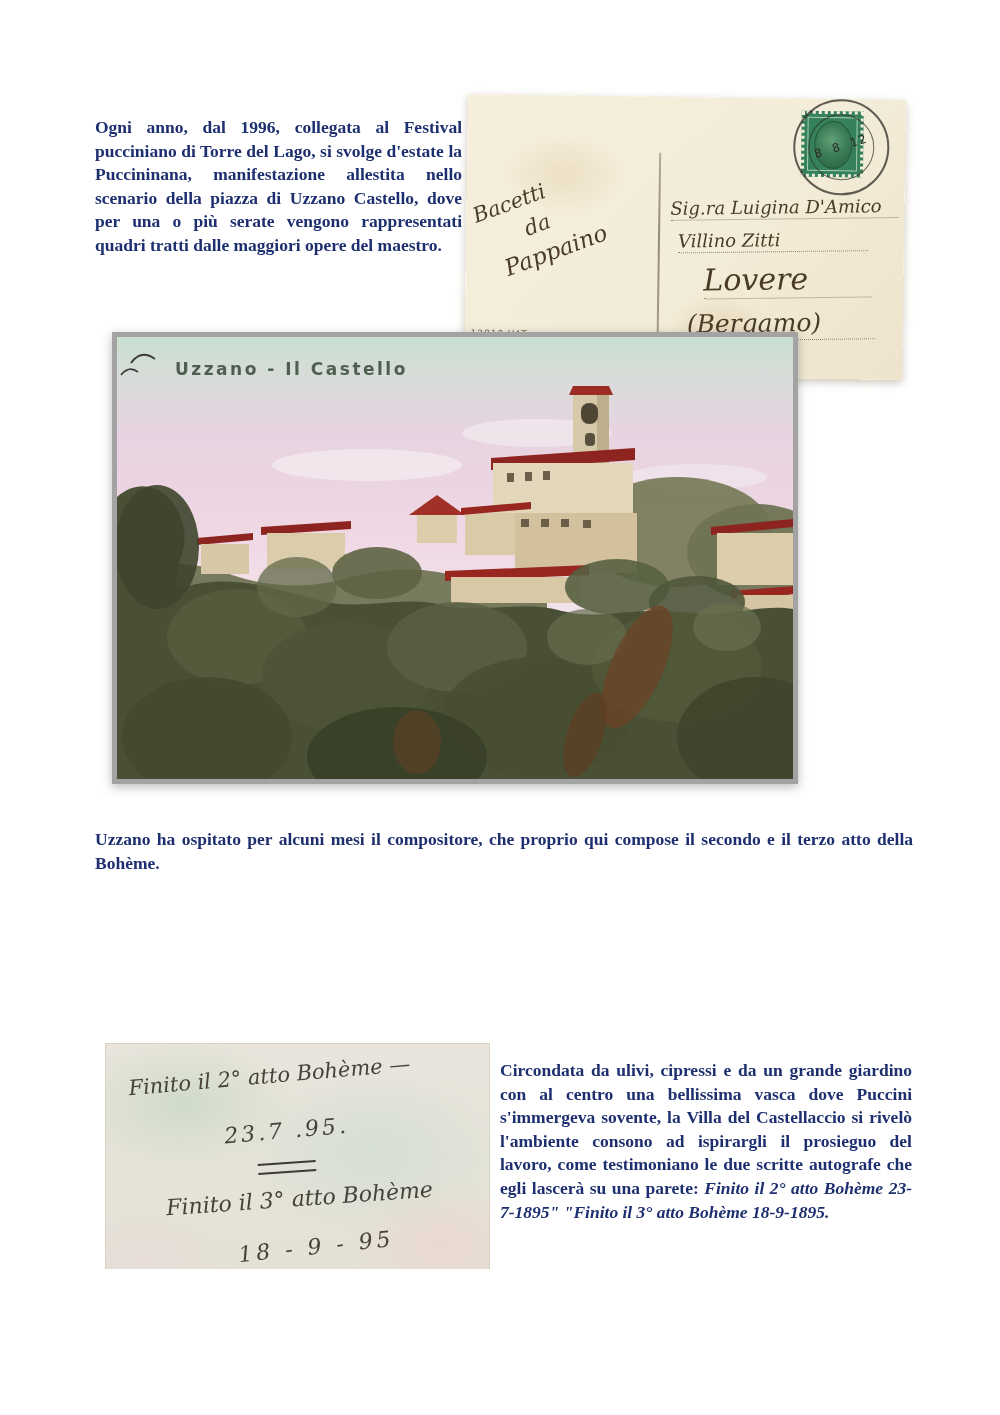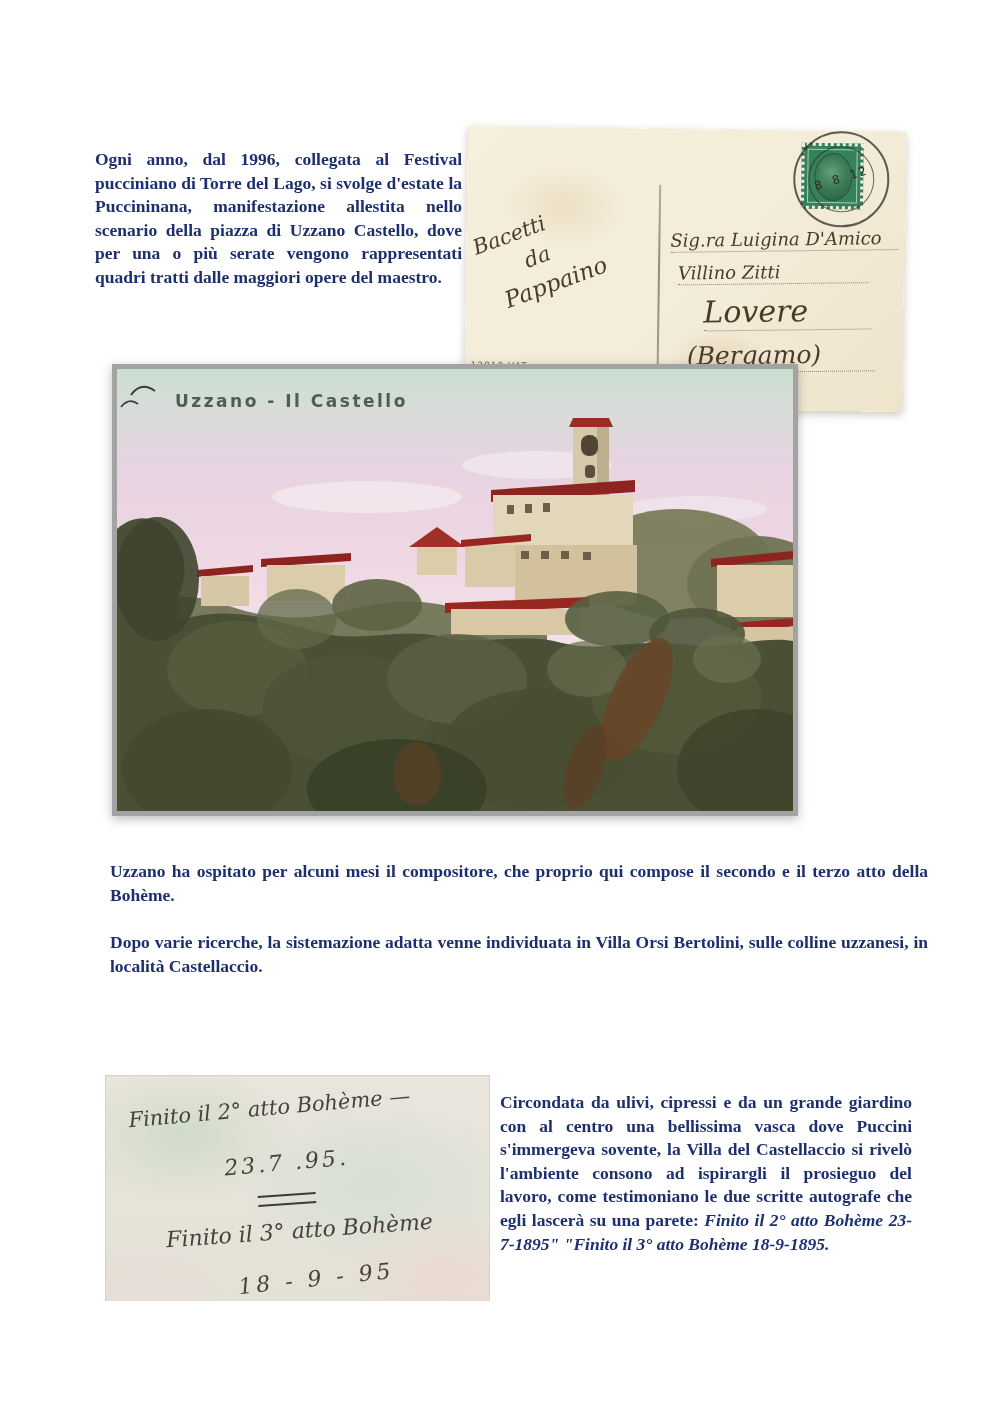--- a/index.html
+++ b/index.html
@@ -1,17 +1,17 @@
 <!DOCTYPE html>
 <html><head>
 <meta charset="utf-8">
 <style>
   html,body{margin:0;padding:0;background:#ffffff;}
   .page{position:relative;width:1000px;height:1269px;background:#ffffff;overflow:hidden;
-        font-family:"Liberation Serif",serif;margin-top:32px;}
+        font-family:"Liberation Serif",serif;}
   .abs{position:absolute;}
 
   
   .bluepar{color:#1d2f6f;font-weight:bold;font-size:17.5px;line-height:23.6px;
            text-align:justify;font-family:"Liberation Serif",serif;}
   .bluepar .it{font-style:italic;}
   .midblock p{margin:0 0 24px 0;}
 
   
   .pc-back{left:468px;top:94px;width:438px;height:280px;z-index:1;
@@ -189,23 +189,22 @@
       <ellipse cx="610" cy="290" rx="34" ry="24" fill="#6a7050" opacity="0.7"></ellipse>
 
       <ellipse cx="520" cy="330" rx="26" ry="66" fill="#6a4426" opacity="0.8" transform="rotate(24 520 330)"></ellipse>
       <ellipse cx="468" cy="398" rx="18" ry="44" fill="#5e3f24" opacity="0.75" transform="rotate(18 468 398)"></ellipse>
       <ellipse cx="300" cy="405" rx="24" ry="32" fill="#5e3f24" opacity="0.6"></ellipse>
 
       <text x="58" y="38" font-family="DejaVu Sans, sans-serif" font-size="17" font-weight="bold" letter-spacing="2.5" fill="#4e5f50">Uzzano - Il Castello</text>
     </svg>
   </div>
 
-  <div class="abs midblock" style="left:110px;top:828px;width:818px;">
+  <div class="abs midblock" style="left:95px;top:828px;width:818px;">
     <p class="bluepar">Uzzano ha ospitato per alcuni mesi il compositore, che proprio qui compose il secondo e il terzo atto della Bohème.</p>
-    <p class="bluepar">Dopo varie ricerche, la sistemazione adatta venne individuata in Villa Orsi Bertolini, sulle colline uzzanesi, in località Castellaccio.</p>
   </div>
 
   <div class="abs manuscript">
     <div class="ms-line ms-1">Finito il 2° atto Bohème —</div>
     <div class="ms-line ms-2">23.7 .95.</div>
     <div class="abs ms-eq"></div>
     <div class="ms-line ms-3">Finito il 3° atto Bohème</div>
     <div class="ms-line ms-4">18 - 9 - 95</div>
   </div>
 

